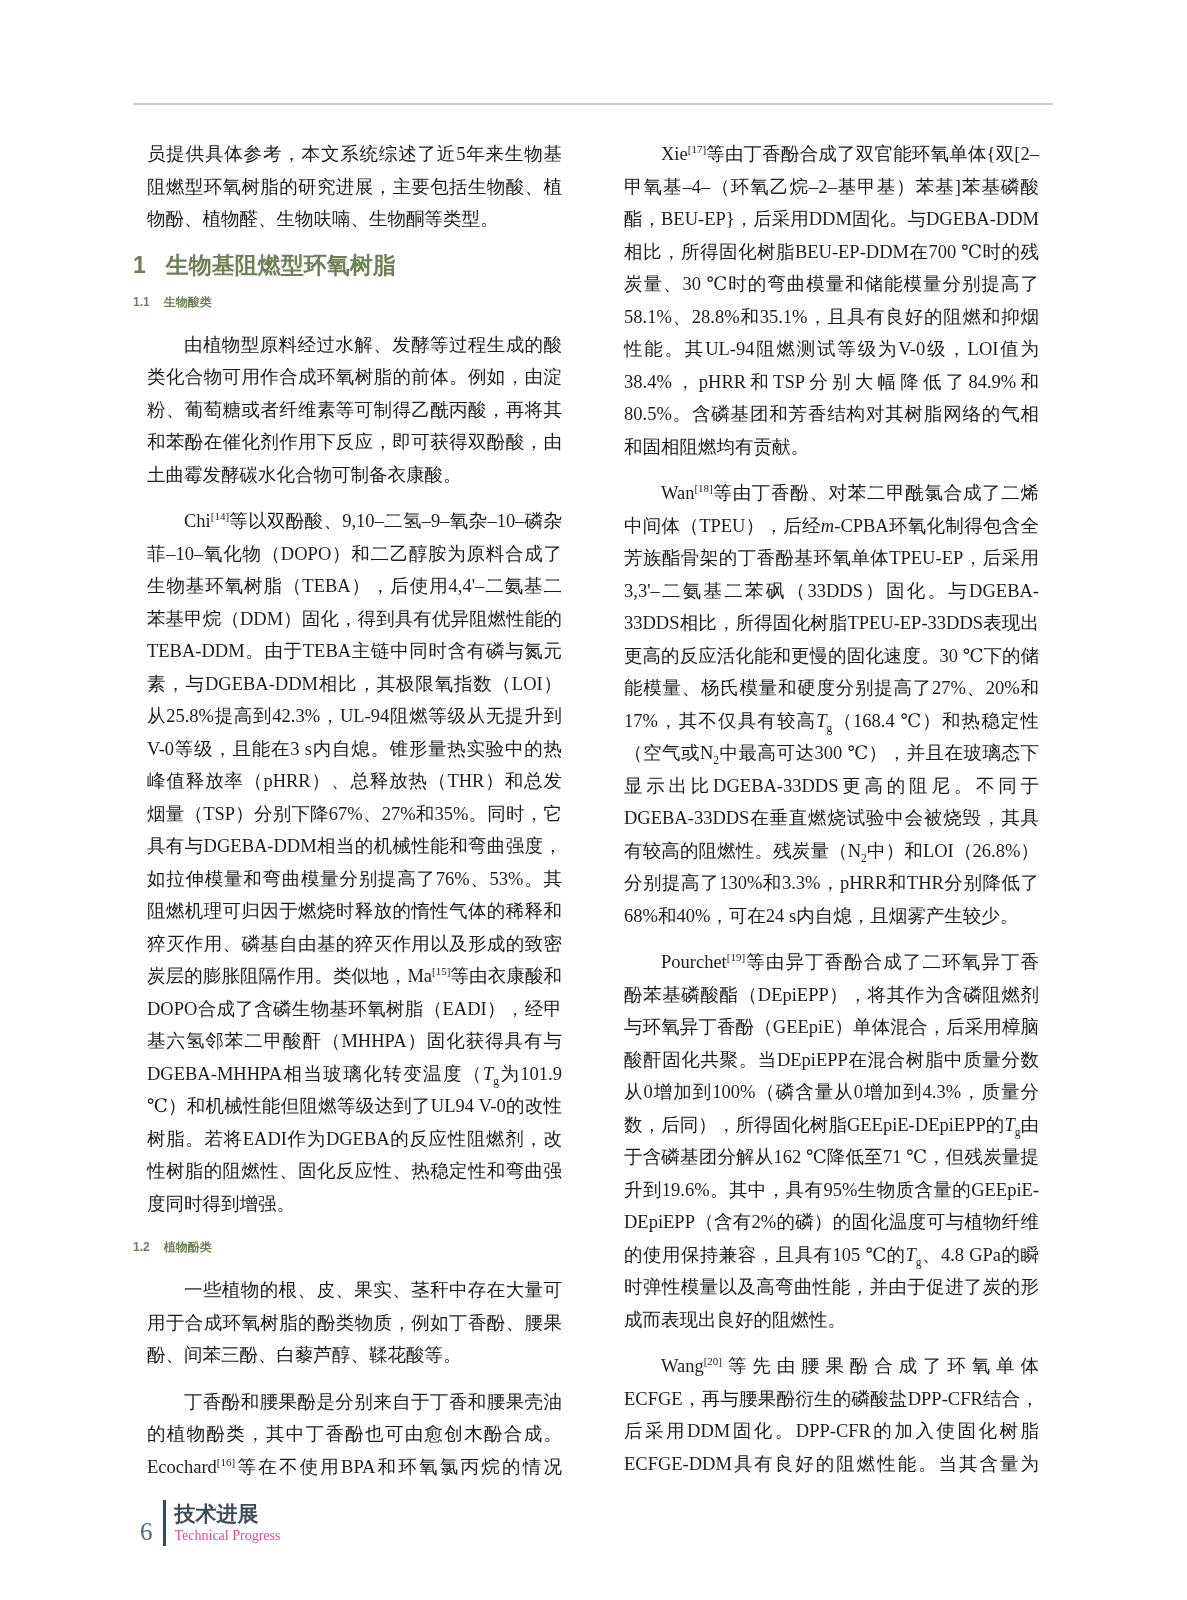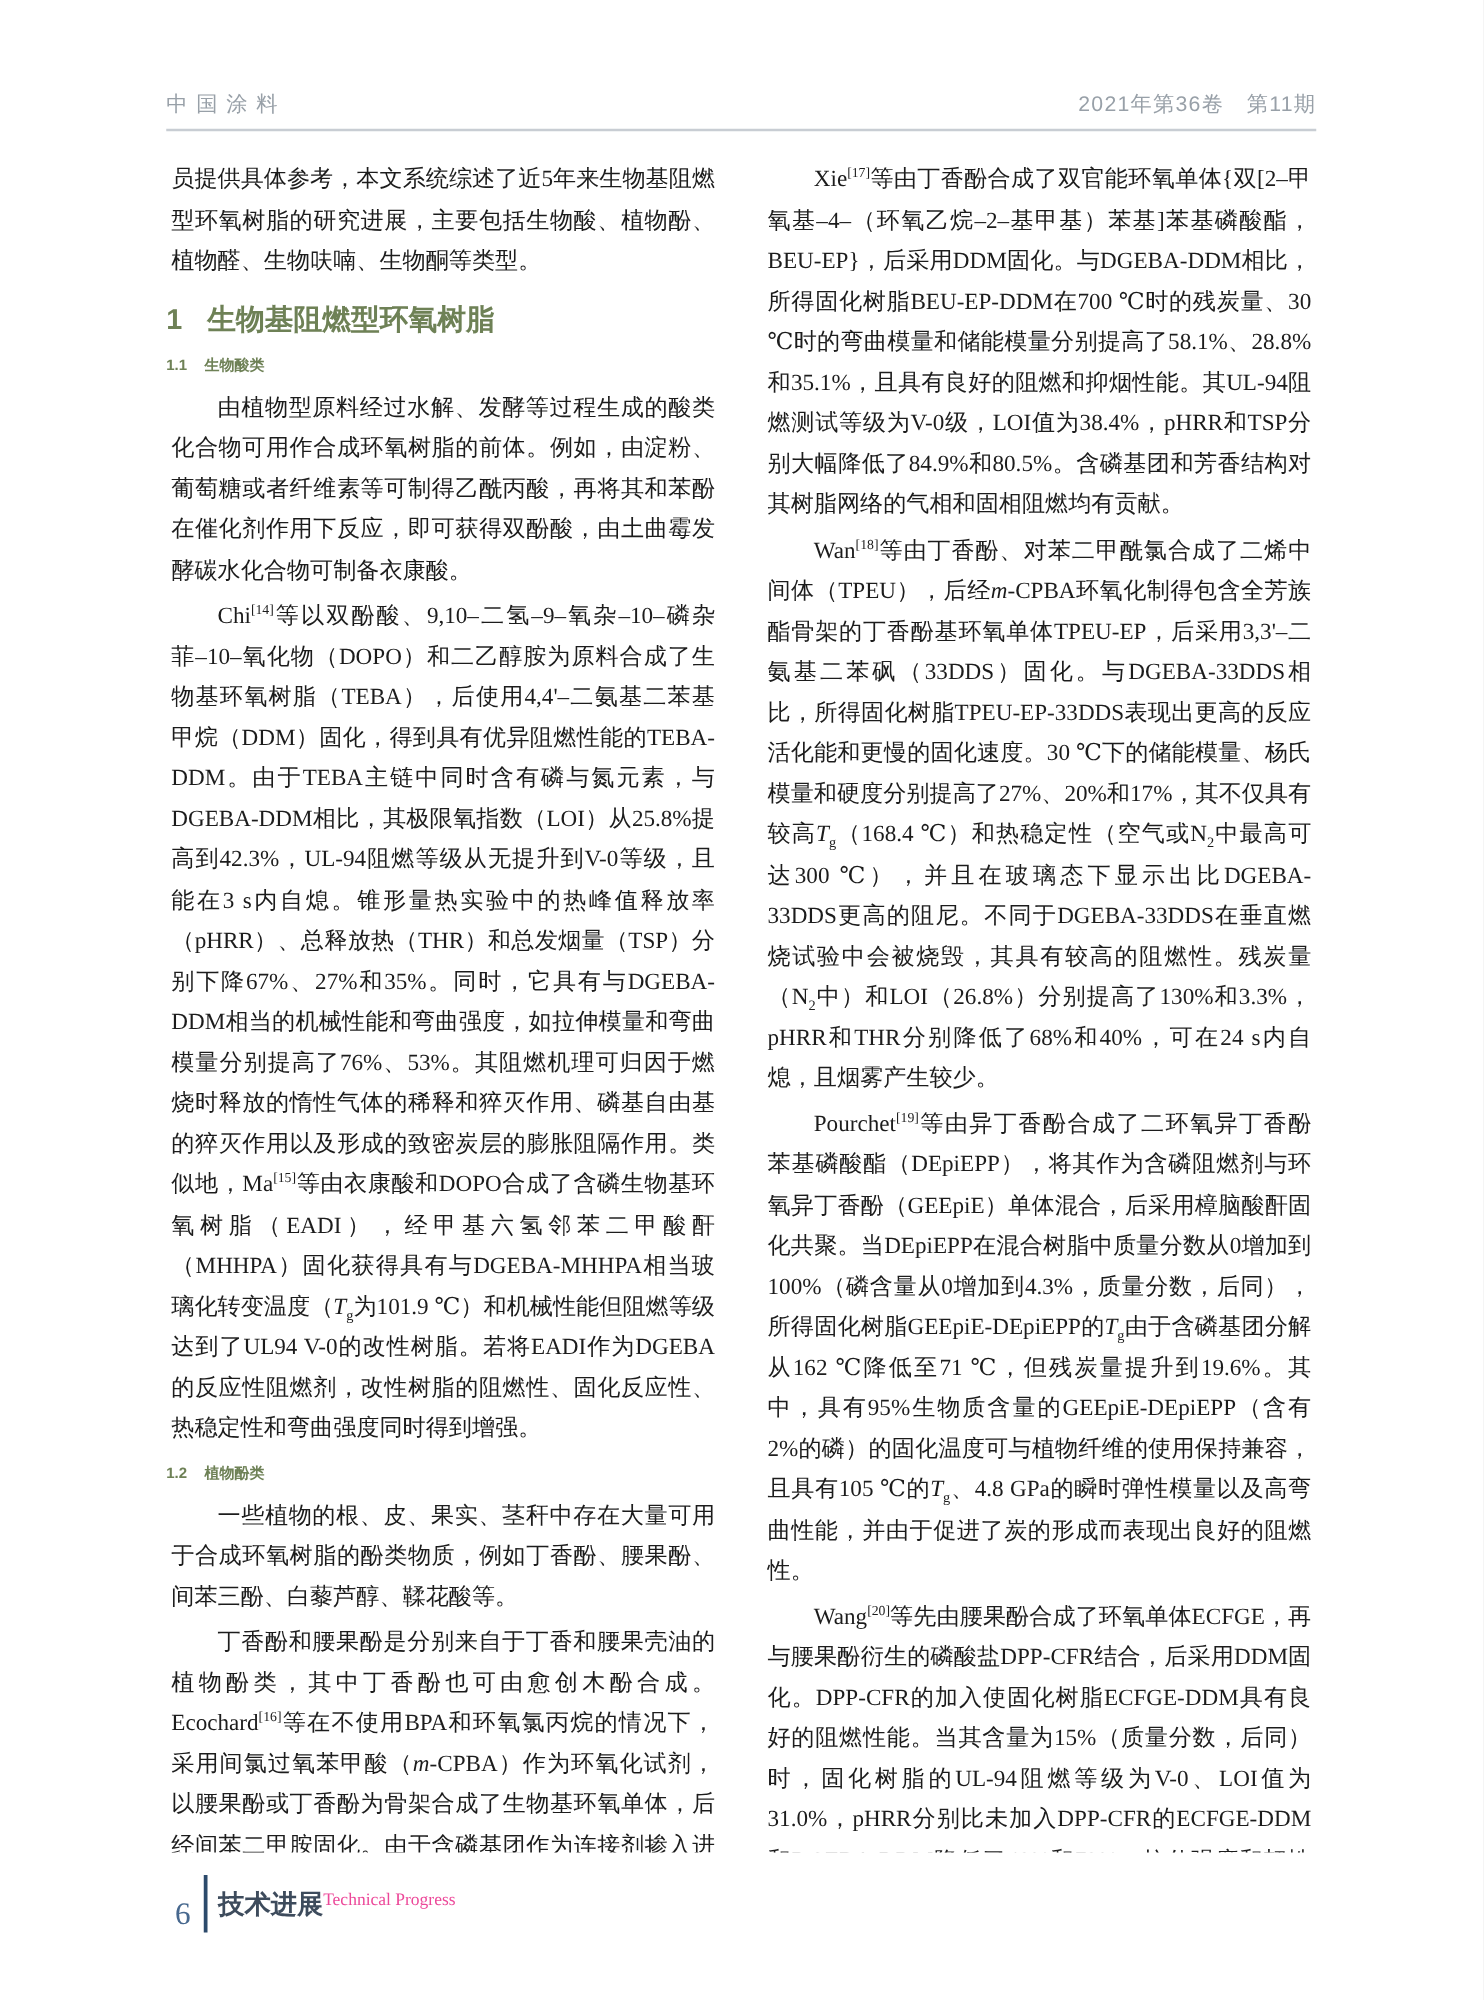--- a/index.html
+++ b/index.html
@@ -25,21 +25,21 @@
     position:absolute;top:103px;left:133px;width:920px;height:0;
     border-bottom:2px solid #c8cdd3;
   }
   
   .columns{
     position:absolute;top:124px;left:133px;width:920px;height:1358px;
     display:flex;gap:34px;overflow:hidden;
   }
   .column{width:443px;overflow:hidden;}
   .para{
-    margin:4px;
+    margin:14px;
     font-size:18.5px;line-height:32.5px;
     text-align:justify;
     text-justify:inter-ideograph;
   }
   .para.indent{text-indent:2em;}
   .para sup.ref{font-size:11px;line-height:0;}
   .para sub{font-size:11.5px;line-height:0;}
   .h1{
     font-family:"Liberation Sans","DejaVu Sans",sans-serif;
     font-weight:bold;color:#6e8156;
@@ -60,39 +60,35 @@
     display:flex;align-items:center;
   }
   .page-number{
     font-family:"Liberation Serif","DejaVu Serif",serif;
     font-size:25px;color:#47688e;
     margin-right:10px;align-self:flex-end;
   }
   .footer-divider{
     width:3px;height:46px;background:#2c4a6b;margin-right:9px;
   }
-  .footer-section{display:flex;justify-content:center;}
+  .footer-section{display:flex;flex-direction:column;justify-content:center;}
   .footer-section-title{
     font-family:"Liberation Sans","DejaVu Sans",sans-serif;
     font-weight:bold;font-size:21px;line-height:25px;color:#3d4b5c;
   }
   .footer-section-subtitle{
     font-family:"Liberation Serif","DejaVu Serif",serif;
     font-size:14px;line-height:19px;color:#ec4899;
   }
 </style>
 </head>
 <body>
 
 <div class="page">
 
-  <div class="page-header">
-    <span class="journal-name">中国涂料</span>
-    <span class="issue-info">2021年第36卷　第11期</span>
-  </div>
   <div class="header-rule"></div>
 
   <div class="columns">
     <div class="column">
         <p class="para"><span>员提供具体参考，本文系统综述了近5年来生物基阻燃型环氧树脂的研究进展，主要包括生物酸、植物酚、植物醛、生物呋喃、生物酮等类型。</span></p>
         <div class="h1"><span class="hnum">1</span><span>生物基阻燃型环氧树脂</span></div>
         <div class="h2"><span class="hnum">1.1</span><span>生物酸类</span></div>
         <p class="para indent"><span>由植物型原料经过水解、发酵等过程生成的酸类化合物可用作合成环氧树脂的前体。例如，由淀粉、葡萄糖或者纤维素等可制得乙酰丙酸，再将其和苯酚在催化剂作用下反应，即可获得双酚酸，由土曲霉发酵碳水化合物可制备衣康酸。</span></p>
         <p class="para indent"><span>Chi</span><sup class="ref">[14]</sup><span>等以双酚酸、9,10–二氢–9–氧杂–10–磷杂菲–10–氧化物（DOPO）和二乙醇胺为原料合成了生物基环氧树脂（TEBA），后使用4,4'–二氨基二苯基甲烷（DDM）固化，得到具有优异阻燃性能的TEBA-DDM。由于TEBA主链中同时含有磷与氮元素，与DGEBA-DDM相比，其极限氧指数（LOI）从25.8%提高到42.3%，UL-94阻燃等级从无提升到V-0等级，且能在3 s内自熄。锥形量热实验中的热峰值释放率（pHRR）、总释放热（THR）和总发烟量（TSP）分别下降67%、27%和35%。同时，它具有与DGEBA-DDM相当的机械性能和弯曲强度，如拉伸模量和弯曲模量分别提高了76%、53%。其阻燃机理可归因于燃烧时释放的惰性气体的稀释和猝灭作用、磷基自由基的猝灭作用以及形成的致密炭层的膨胀阻隔作用。类似地，Ma</span><sup class="ref">[15]</sup><span>等由衣康酸和DOPO合成了含磷生物基环氧树脂（EADI），经甲基六氢邻苯二甲酸酐（MHHPA）固化获得具有与DGEBA-MHHPA相当玻璃化转变温度（</span><i>T</i><sub>g</sub><span>为101.9 ℃）和机械性能但阻燃等级达到了UL94 V-0的改性树脂。若将EADI作为DGEBA的反应性阻燃剂，改性树脂的阻燃性、固化反应性、热稳定性和弯曲强度同时得到增强。</span></p>
         <div class="h2"><span class="hnum">1.2</span><span>植物酚类</span></div>

